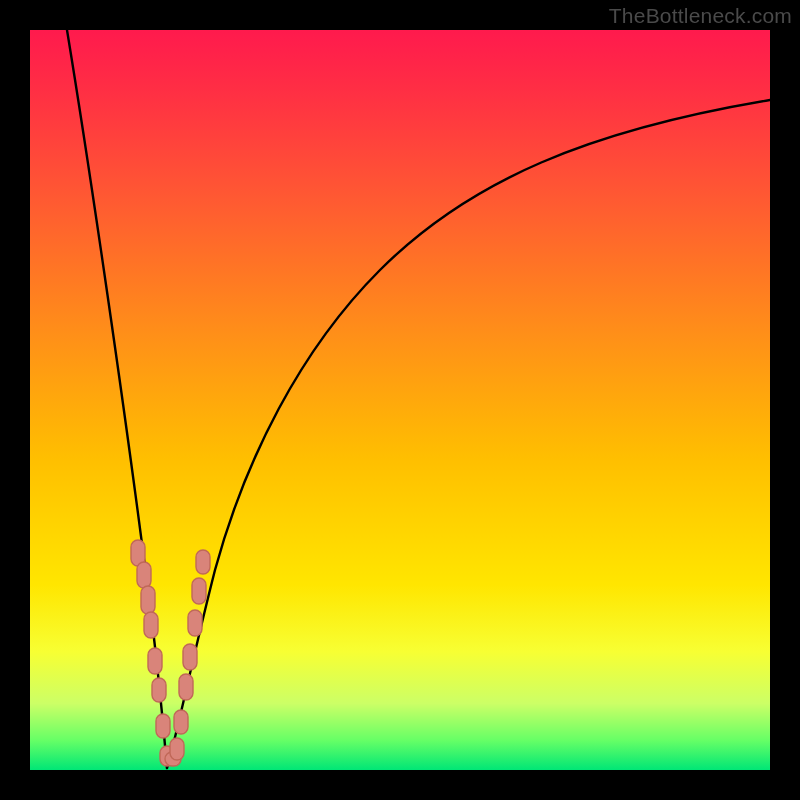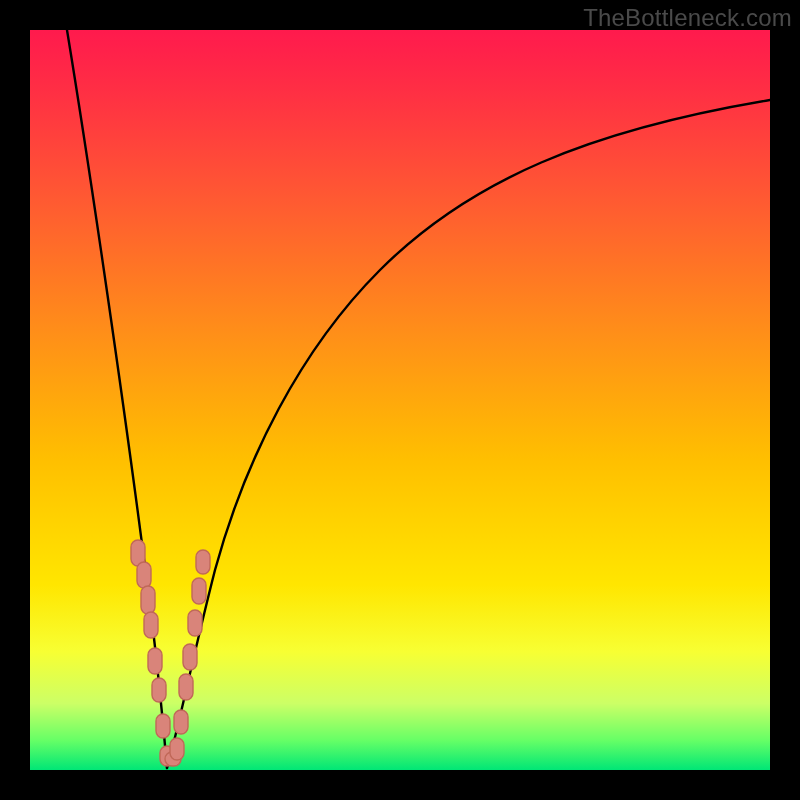--- a/index.html
+++ b/index.html
@@ -40,21 +40,21 @@
     left: 0;
     top: 0;
     width: 740px;
     height: 740px;
   }
   .watermark {
     position: absolute;
     top: 4px;
     right: 8px;
     color: #4a4a4a;
-    font-size: 24px;
+    font-size: 21px;
     font-weight: 500;
     letter-spacing: 0.2px;
     user-select: none;
   }
 </style>
 </head>
 <body>
 
 <div class="frame">
 

